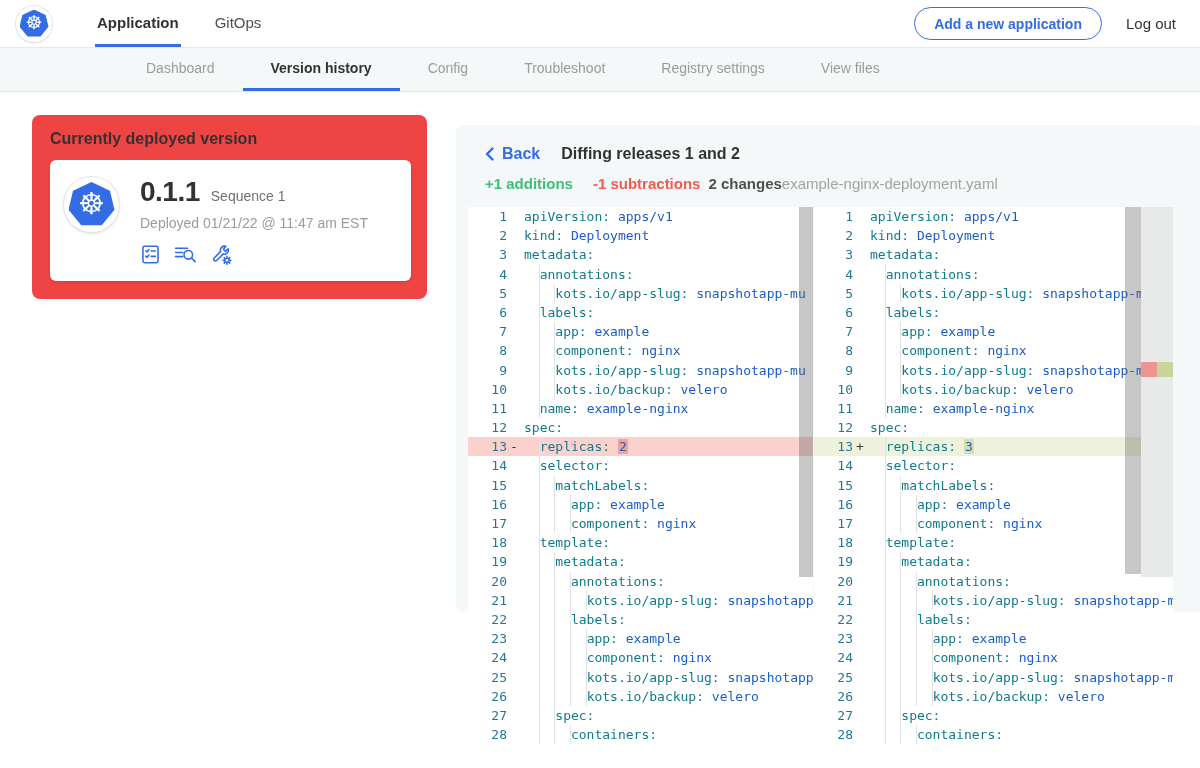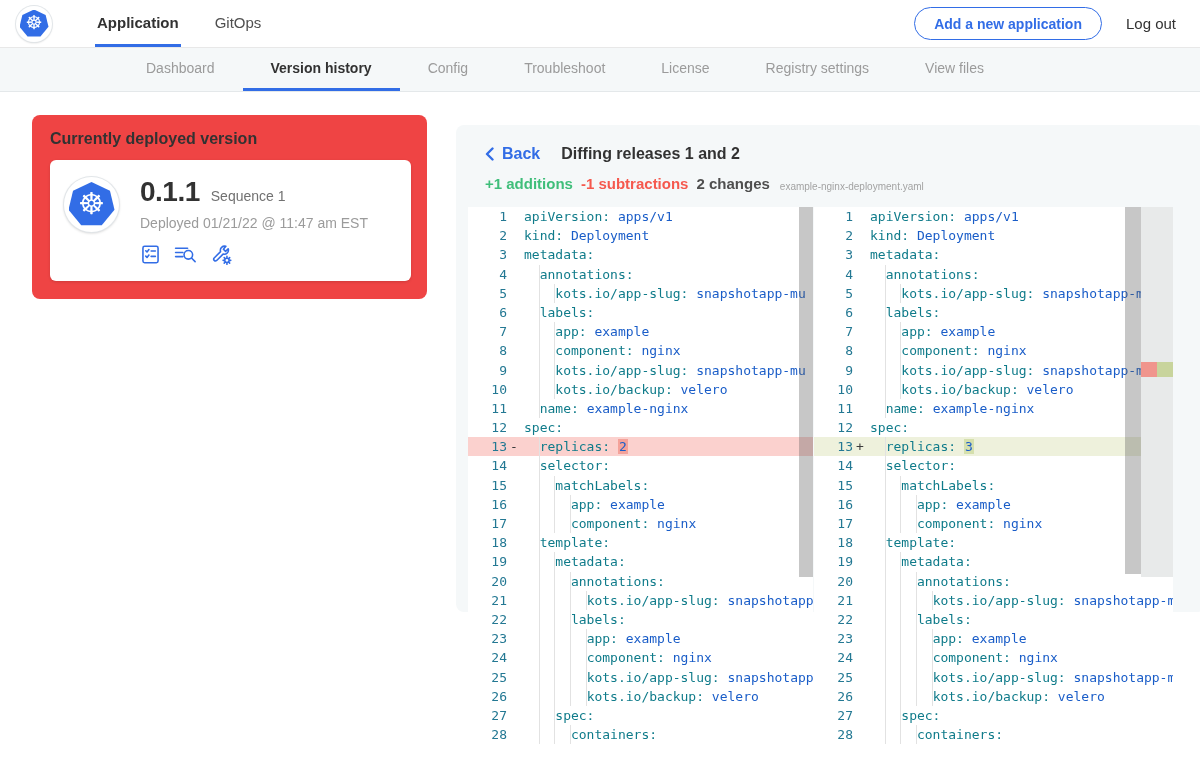--- a/index.html
+++ b/index.html
@@ -60,23 +60,23 @@
   .diff-panel { position: absolute; left: 456px; top: 33px; width: 749px; height: 487px;
     background: #f5f8f9; border-radius: 8px; padding: 20px 0 0 29px; }
   .diff-header { display: flex; align-items: center; }
   .back-link { display: flex; align-items: center; color: #326de6; font-size: 16px;
     font-weight: 700; cursor: pointer; }
   .back-link svg { margin-right: 8px; stroke: #326de6; fill: none;
     stroke-width: 2.4; stroke-linecap: round; stroke-linejoin: round; }
   .diff-title { margin-left: 21px; font-size: 16px; font-weight: 700; color: #323232; }
   .diff-stats { margin-top: 12px; display: flex; align-items: flex-end; font-size: 15px; }
   .stat-add { color: #3fbe7a; font-weight: 700; }
-  .stat-sub { color: #f5594e; font-weight: 700; margin-left: 8px; }
+  .stat-sub { color: #f5594e; font-weight: 700; margin-left: 20px; }
   .stat-changes { color: #4f4f4f; font-weight: 700; margin-left: 8px; }
-  .diff-filename { color: #a3a3a3; font-size: 10px; margin-left: 10px; }
+  .diff-filename { color: #a3a3a3; font-size: 15px; }
 
   
   .diff-editors { position: absolute; left: 12px; top: 82px; width: 705px; height: 538px;
     display: flex; }
   .pane { background: #fff; position: relative; overflow: hidden; height: 538px; }
   .pane.left  { width: 345px; margin-right: 1px; }
   .pane.right { width: 359px; }
   .code-row { display: flex; height: 19.2px; line-height: 19.2px;
     font-family: "DejaVu Sans Mono", monospace; font-size: 13px; white-space: pre; }
   .code-row .ln { width: 39px; text-align: right; color: #237893; flex: 0 0 39px; }
@@ -115,21 +115,20 @@
     <button class="add-app-btn">Add a new application</button>
     <span class="logout">Log out</span>
   </div>
 </nav>
 
 <nav class="subnav">
     <div class="sub-tab">Dashboard</div>
     <div class="sub-tab active">Version history</div>
     <div class="sub-tab">Config</div>
     <div class="sub-tab">Troubleshoot</div>
-    <div class="sub-tab">License</div>
     <div class="sub-tab">Registry settings</div>
     <div class="sub-tab">View files</div>
   </nav>
 
 <div class="main">
 
   <section class="deployed-card">
     <h2>Currently deployed version</h2>
     <div class="version-card">
       <div class="k8s-badge">

